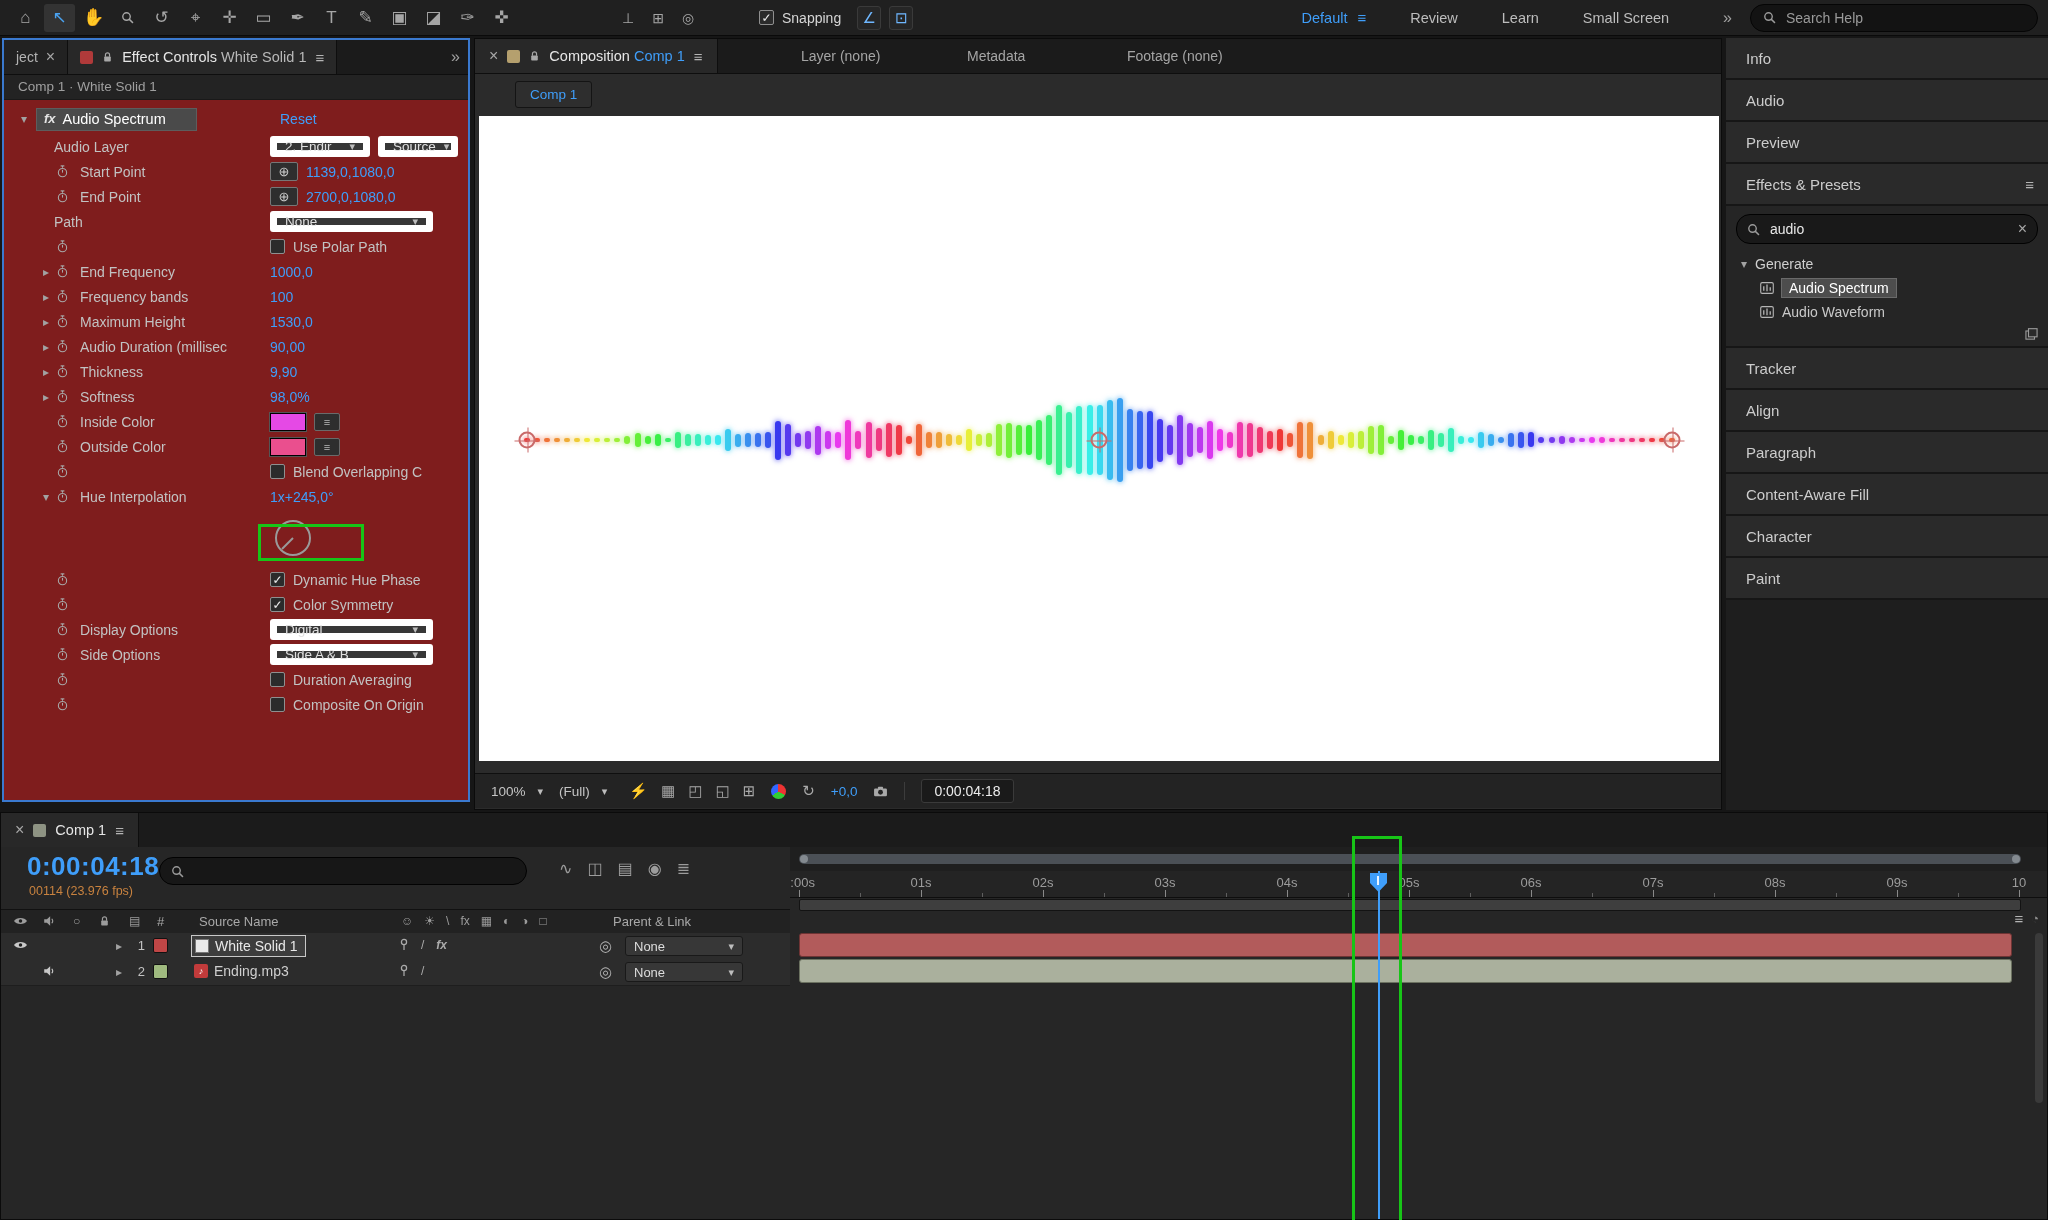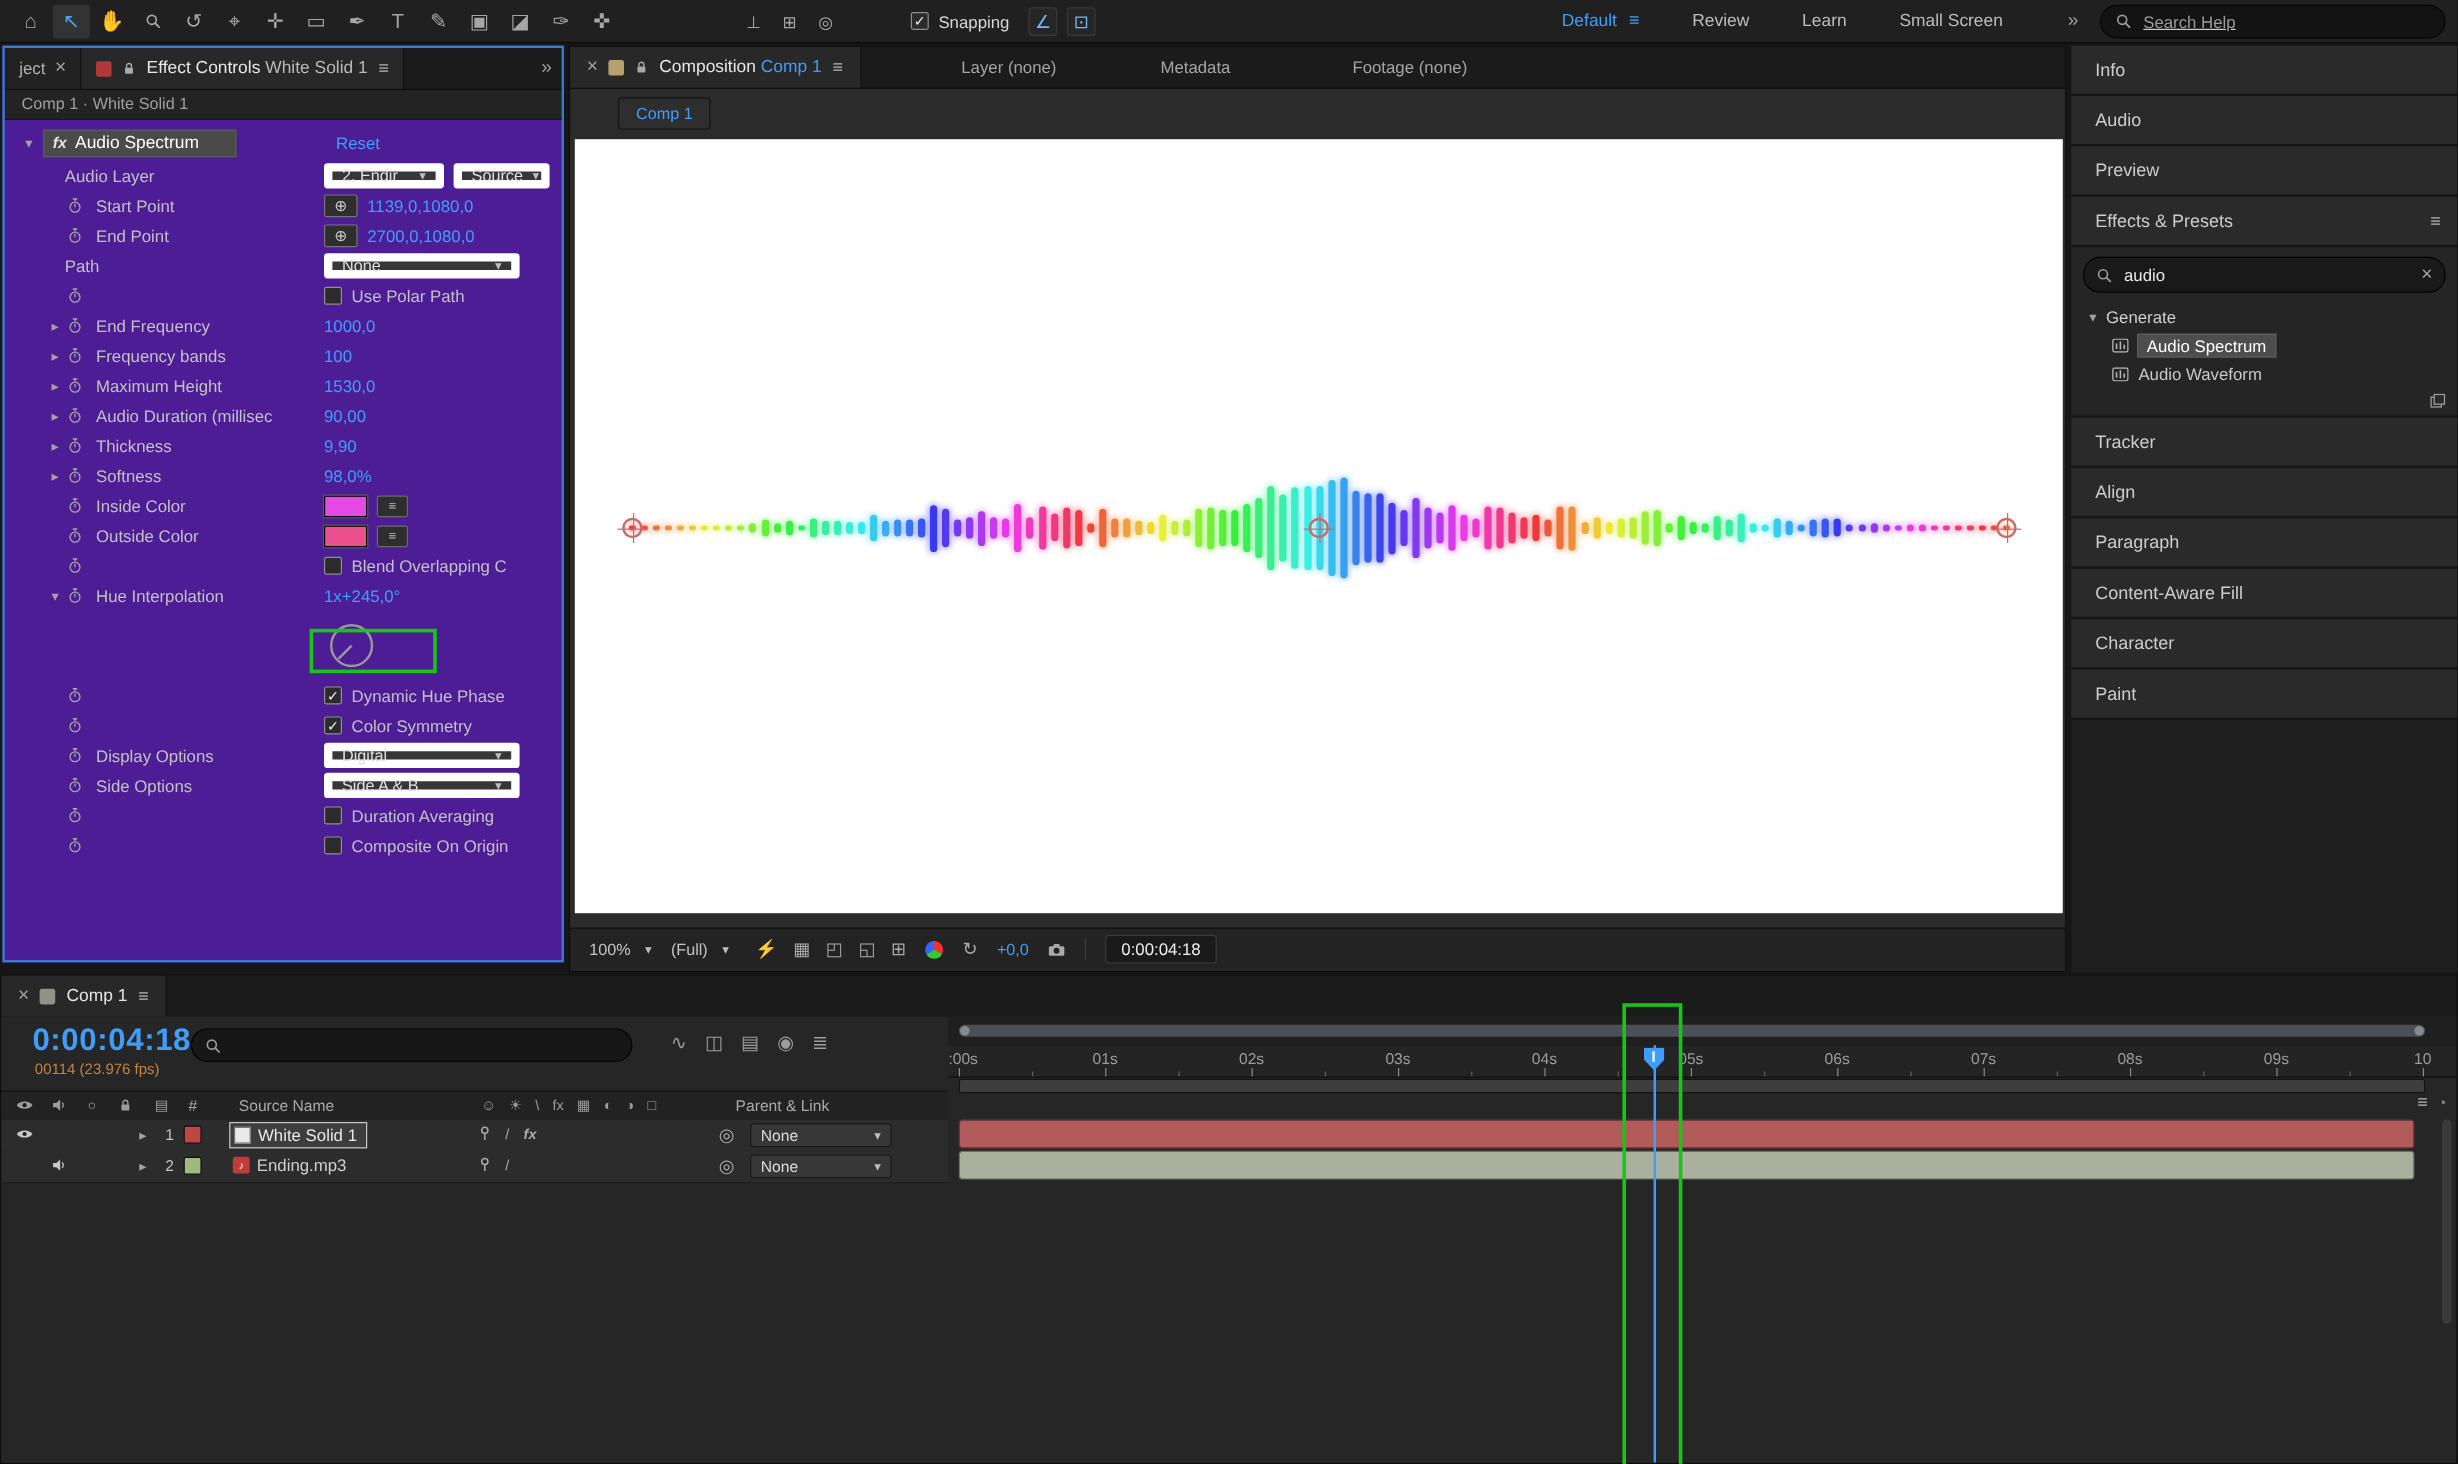--- a/index.html
+++ b/index.html
@@ -45,25 +45,25 @@
   .cbx.on::before{content:"✓";}
   #snap-opts{display:flex;gap:8px;margin-left:14px;}
   .snapopt-ic{color:#6fb7ff;font-size:15px;width:22px;height:22px;display:flex;align-items:center;justify-content:center;border:1px solid #3a3a3a;border-radius:3px;background:#262626;}
   #workspaces{display:flex;gap:44px;align-items:center;margin-left:auto;}
   .ws{color:#bdbdbd;font-size:14.5px;white-space:nowrap;}
   .ws.active{color:var(--accent);}
   .ws-menu{color:var(--accent);margin-left:-34px;}
   .toolbar .chev{margin-left:52px;}
   .search-pill{display:flex;align-items:center;gap:8px;background:#131313;border:1px solid #050505;
                border-radius:14px;height:26px;width:262px;margin-left:16px;padding:0 12px;color:#9a9a9a;}
-  .search-pill input{background:transparent;border:none;outline:none;color:#cfcfcf;font-family:inherit;font-size:14px;width:100%;text-decoration:underline;}
+  .search-pill input{background:transparent;border:none;outline:none;color:#cfcfcf;font-family:inherit;font-size:14px;width:100%;}
   .search-pill input::placeholder{color:#9a9a9a;}
 
   
-  .ec{left:2px;top:38px;width:468px;height:764px;background:#4c1d95;border:2px solid #3a79cf;}
+  .ec{left:2px;top:38px;width:468px;height:764px;background:#7f1d1d;border:2px solid #3a79cf;}
   .ec .tab-active{padding:0 12px;}
   .ec .chev-r{position:absolute;right:8px;top:8px;}
   .crumb{height:24px;line-height:24px;padding-left:14px;color:#9f9f9f;font-size:13.5px;background:#232323;border-bottom:1px solid #191919;}
   .fx-head{height:26px;margin-top:6px;display:flex;align-items:center;position:relative;padding-left:14px;gap:6px;}
   .fx-sel{display:flex;align-items:center;gap:7px;background:#4a4a4a;border:1px solid #5d5d5d;padding:2px 30px 3px 7px;}
   .fxbadge{font-style:italic;font-weight:bold;color:#e4e4e4;font-size:13px;}
   .fx-name{color:#fff;font-size:14.5px;}
   .reset{position:absolute;left:276px;color:var(--accent);font-size:14px;}
   #ec-rows{margin-top:2px;}
   .ec-row{height:25px;position:relative;display:flex;align-items:center;}

